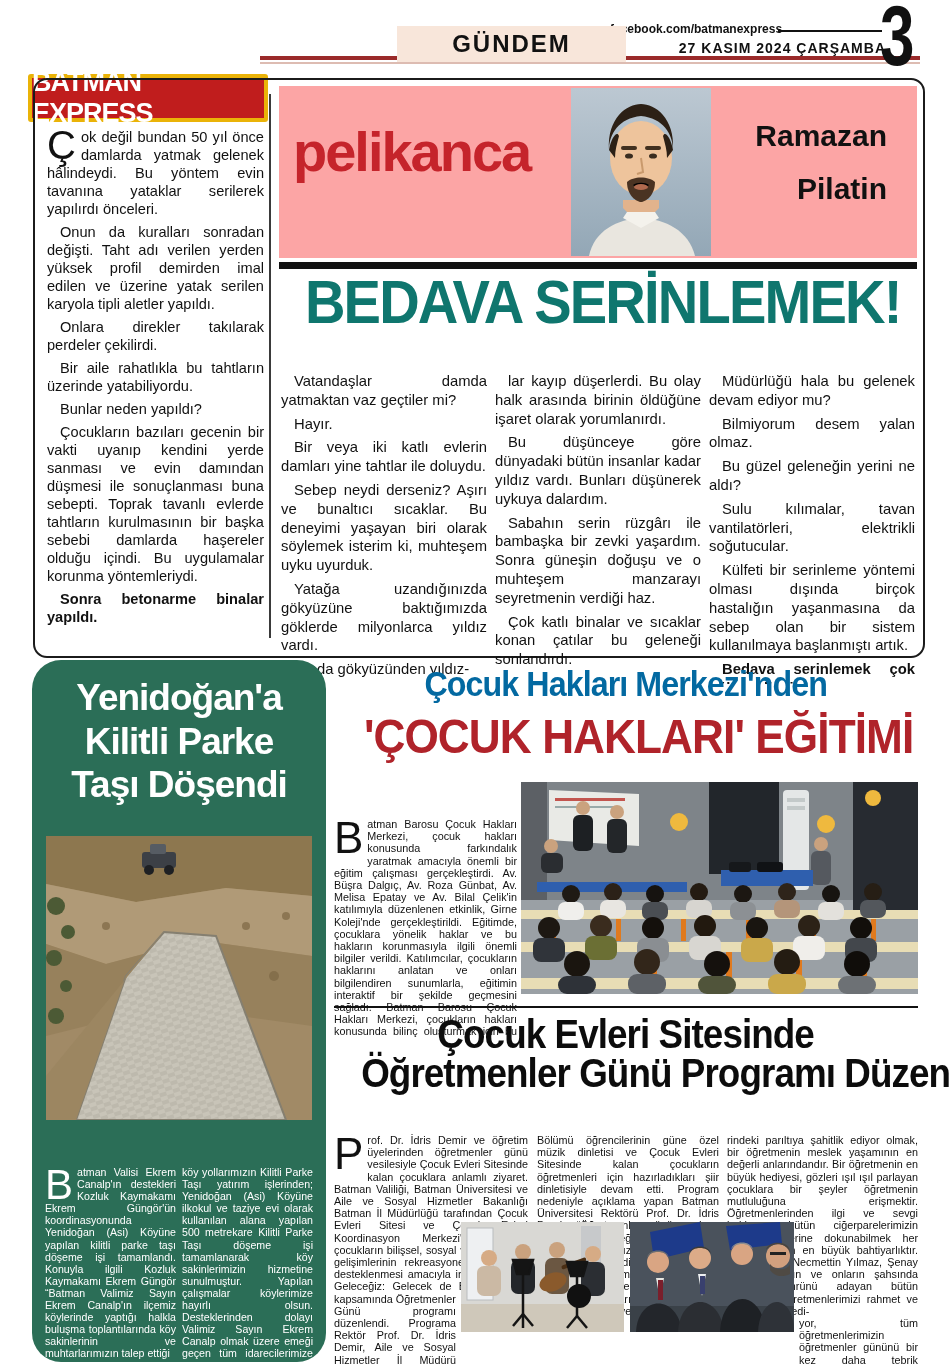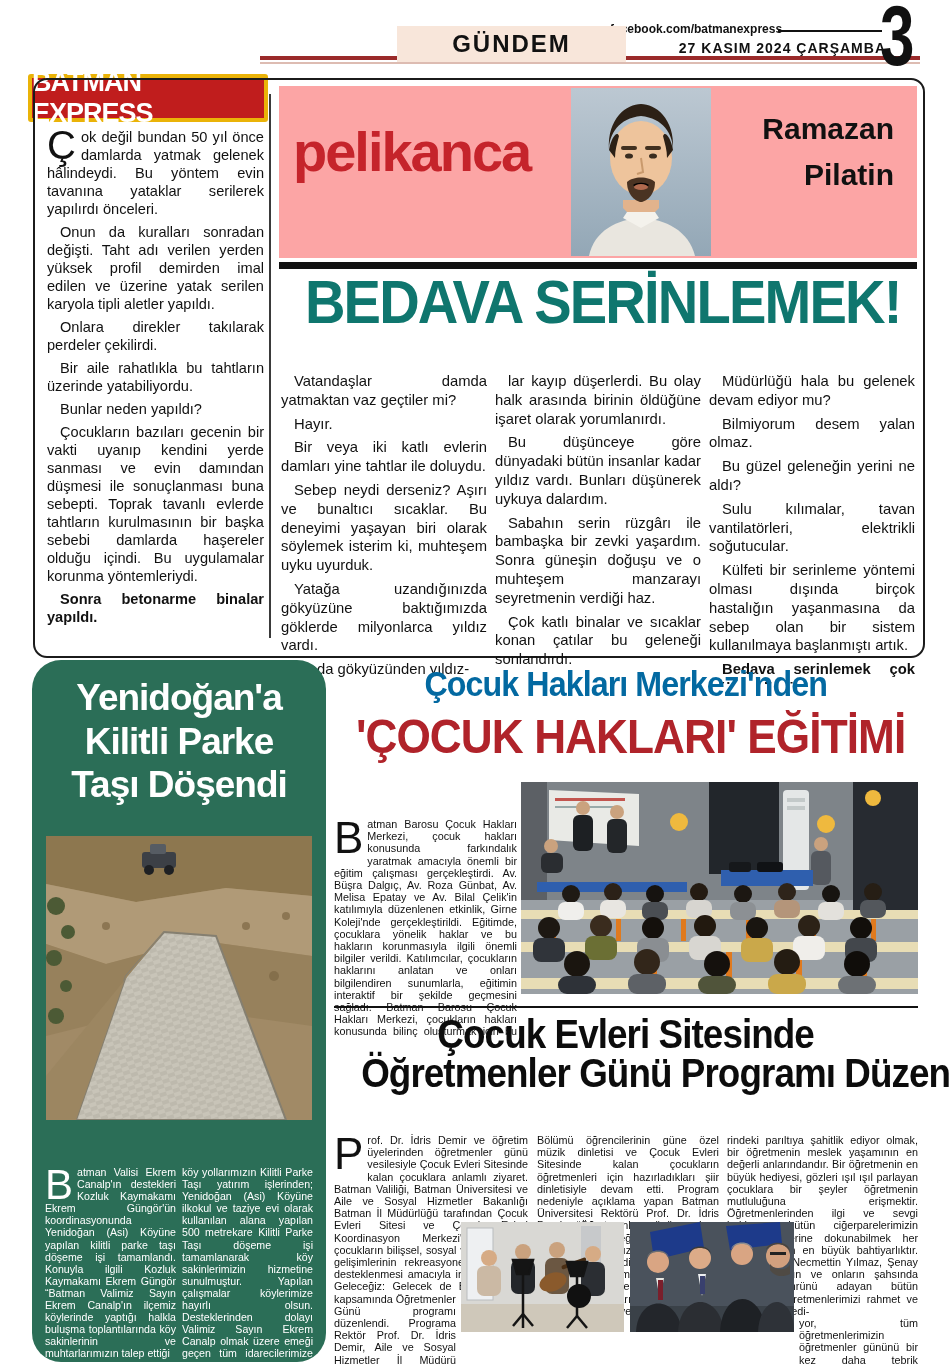--- a/index.html
+++ b/index.html
@@ -25,21 +25,21 @@
   
   .topbox{left:33px;top:78px;width:888px;height:576px;border:2px solid #1b1b1b;border-radius:14px;}
   .topcolwrap{left:12px;top:12px;width:217px;height:552px;overflow:hidden;}
   .vdiv{left:234px;top:14px;width:2px;height:544px;background:#3a3a3a;}
   .pelibox{left:244px;top:6px;width:638px;height:172px;background:#fca5a5;}
   .peliword{position:absolute;left:14px;top:38px;font-size:56px;font-weight:800;color:#c5242b;
             letter-spacing:-2px;line-height:1;}
   .portrait{position:absolute;left:292px;top:2px;width:140px;height:168px;}
   .author{position:absolute;right:16px;top:16px;width:190px;text-align:right;font-size:30px;
           font-weight:700;line-height:1.3;}
-  .author p{margin:7px;}
+  .author p{margin:14px;}
   .thickrule{left:244px;top:182px;width:638px;height:7px;background:#111;}
   .headline{left:244px;top:192px;width:638px;text-align:center;font-size:61px;font-weight:800;
             letter-spacing:-2px;color:#0f766e;line-height:1;}
   .cond{display:inline-block;transform:scaleX(.92);transform-origin:50% 50%;white-space:nowrap;}
 
   .col{overflow:hidden;text-align:justify;margin-top:36px;}
   .col p{margin:0 0 5px;text-indent:13px;}
   .dc-first p:first-child{text-indent:0;}
   .topcol{font-size:14.6px;line-height:18px;}
   .topcol .dc-first p:first-child::first-letter{float:left;font-size:40px;line-height:33px;
@@ -55,21 +55,21 @@
   .gtitle p{margin:0;}
   .gphoto{position:absolute;left:14px;top:176px;width:266px;height:284px;}
   .gcol{top:470px;width:131px;height:228px;font-size:10.6px;line-height:12.1px;}
   .gcol p{margin:0;text-indent:0;}
   .gc1{left:13px;} .gc2{left:150px;}
   .gc1 p:first-child::first-letter{float:left;font-size:42px;line-height:34px;padding:2px 4px 0 0;font-weight:500;}
 
   
   .rtitle1{left:332px;top:666px;width:588px;text-align:center;font-size:35px;font-weight:800;
            letter-spacing:-1px;color:#0369a1;line-height:1;}
-  .rtitle2{left:332px;top:712px;width:588px;text-align:center;font-size:48px;font-weight:800;
+  .rtitle2{left:340px;top:712px;width:588px;text-align:center;font-size:48px;font-weight:800;
            letter-spacing:-1px;color:#b0232a;line-height:1.05;}
   .chbody{left:334px;top:782px;width:183px;height:222px;font-size:10.8px;line-height:12.2px;}
   .chbody p{margin:0;text-indent:0;}
   .chbody p:first-child::first-letter{float:left;font-size:44px;line-height:35px;padding:2px 4px 0 0;font-weight:500;}
   .classroom{left:521px;top:782px;width:397px;height:212px;}
   .hr2{left:334px;top:1006px;width:584px;height:2px;background:#111;}
 
   
   .otitle{left:332px;width:588px;text-align:center;font-size:40px;font-weight:800;
           letter-spacing:-1px;color:#0c0c0c;line-height:1;}

